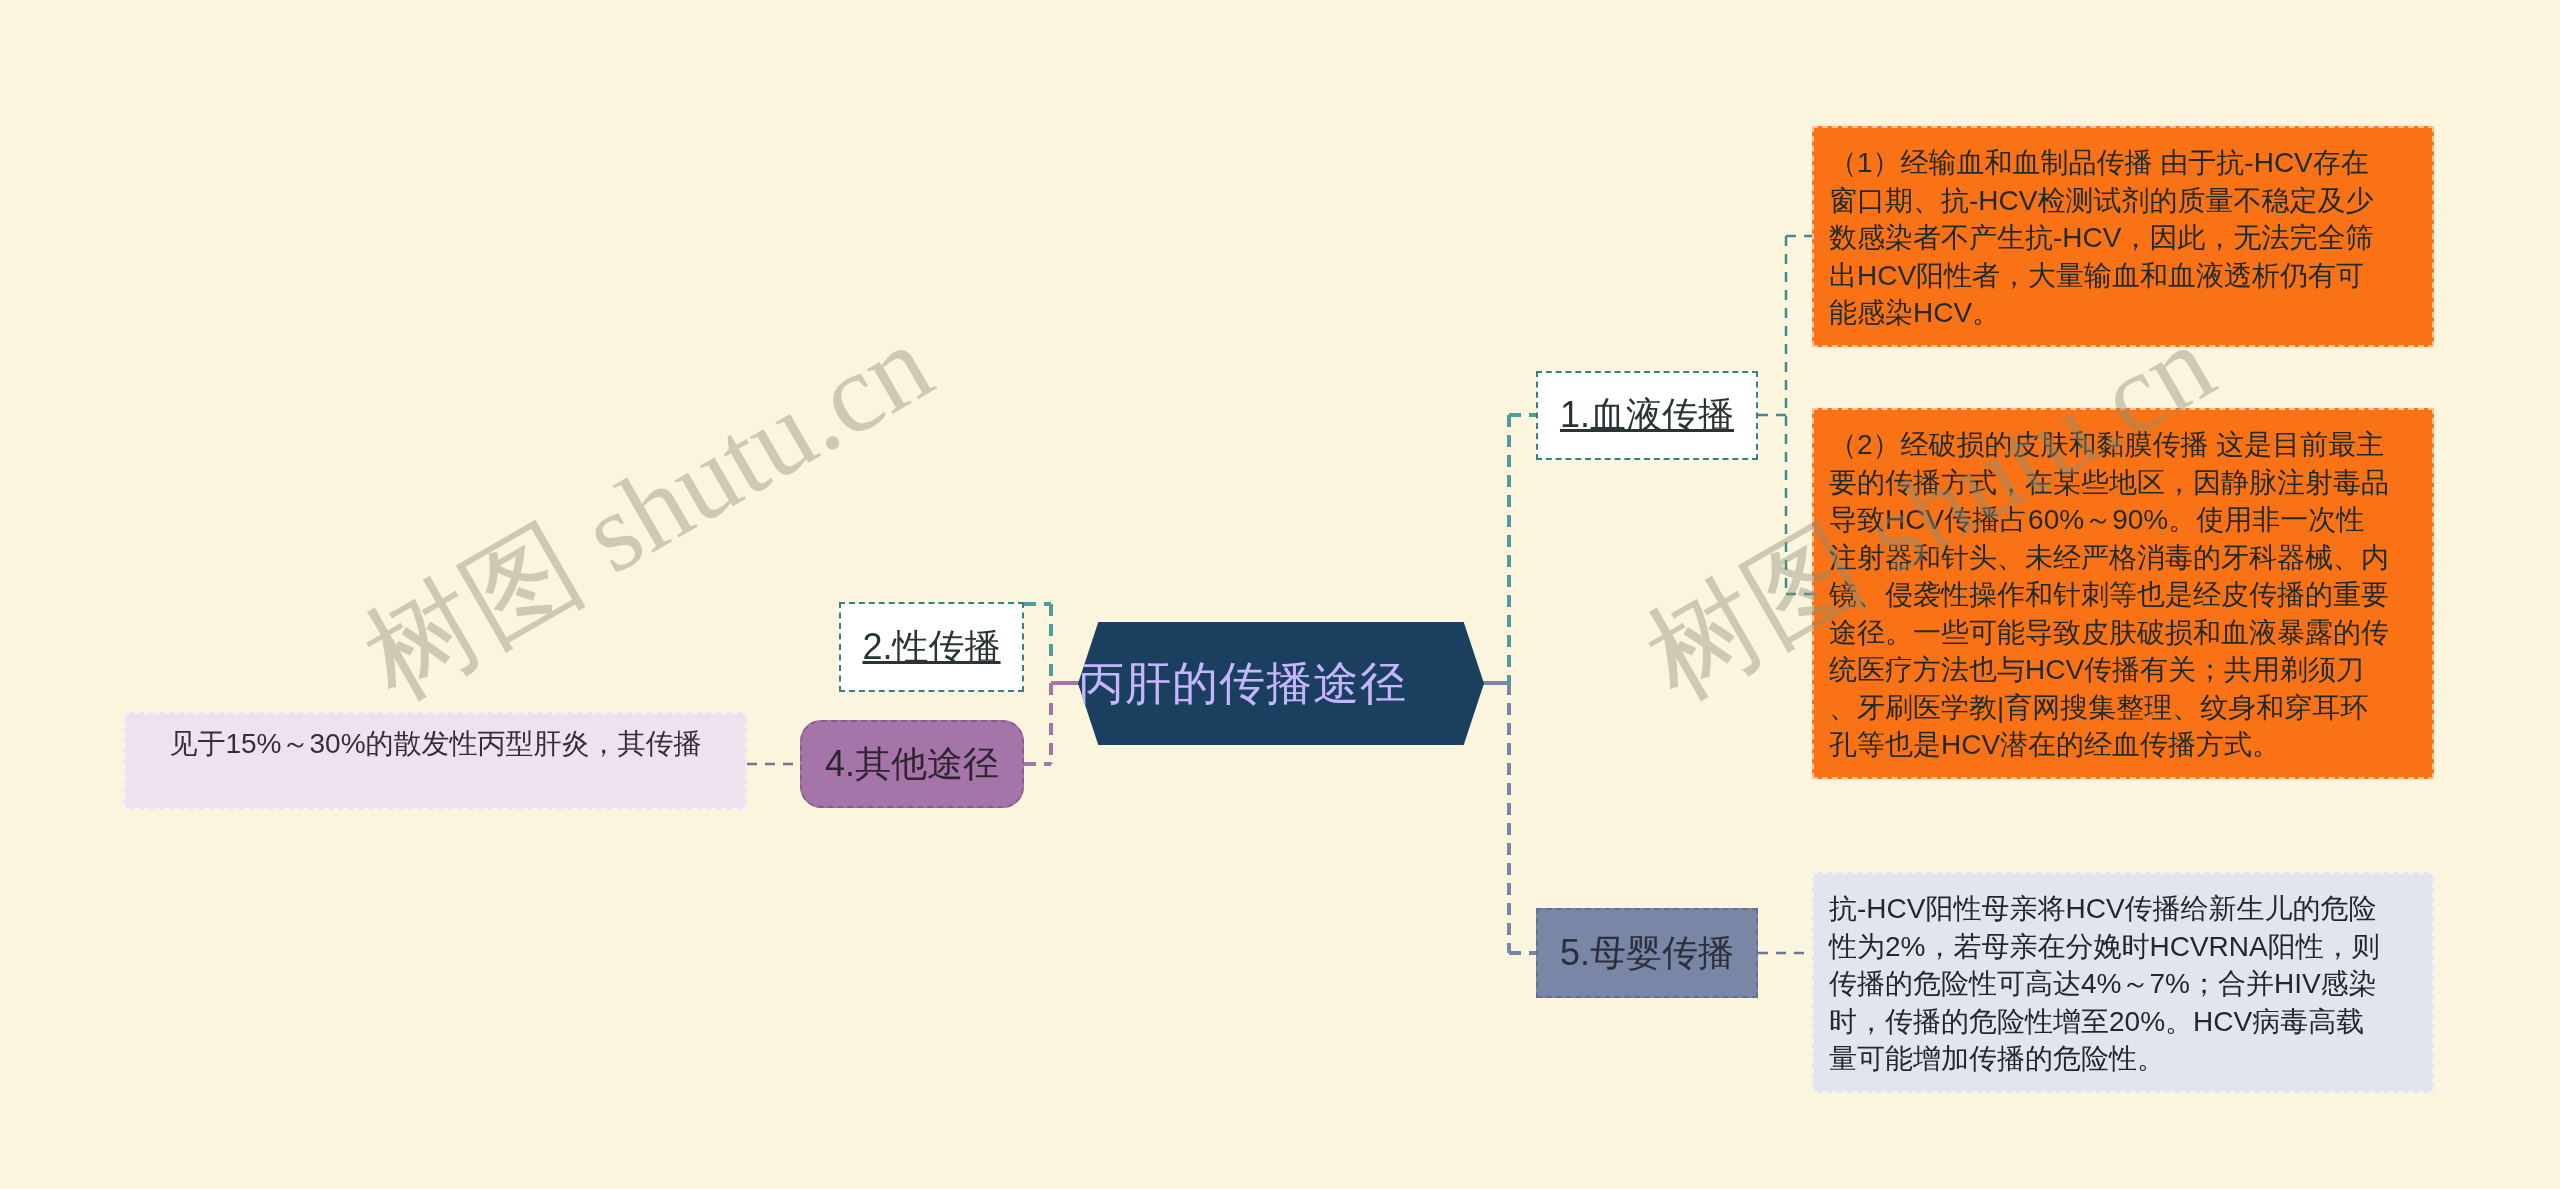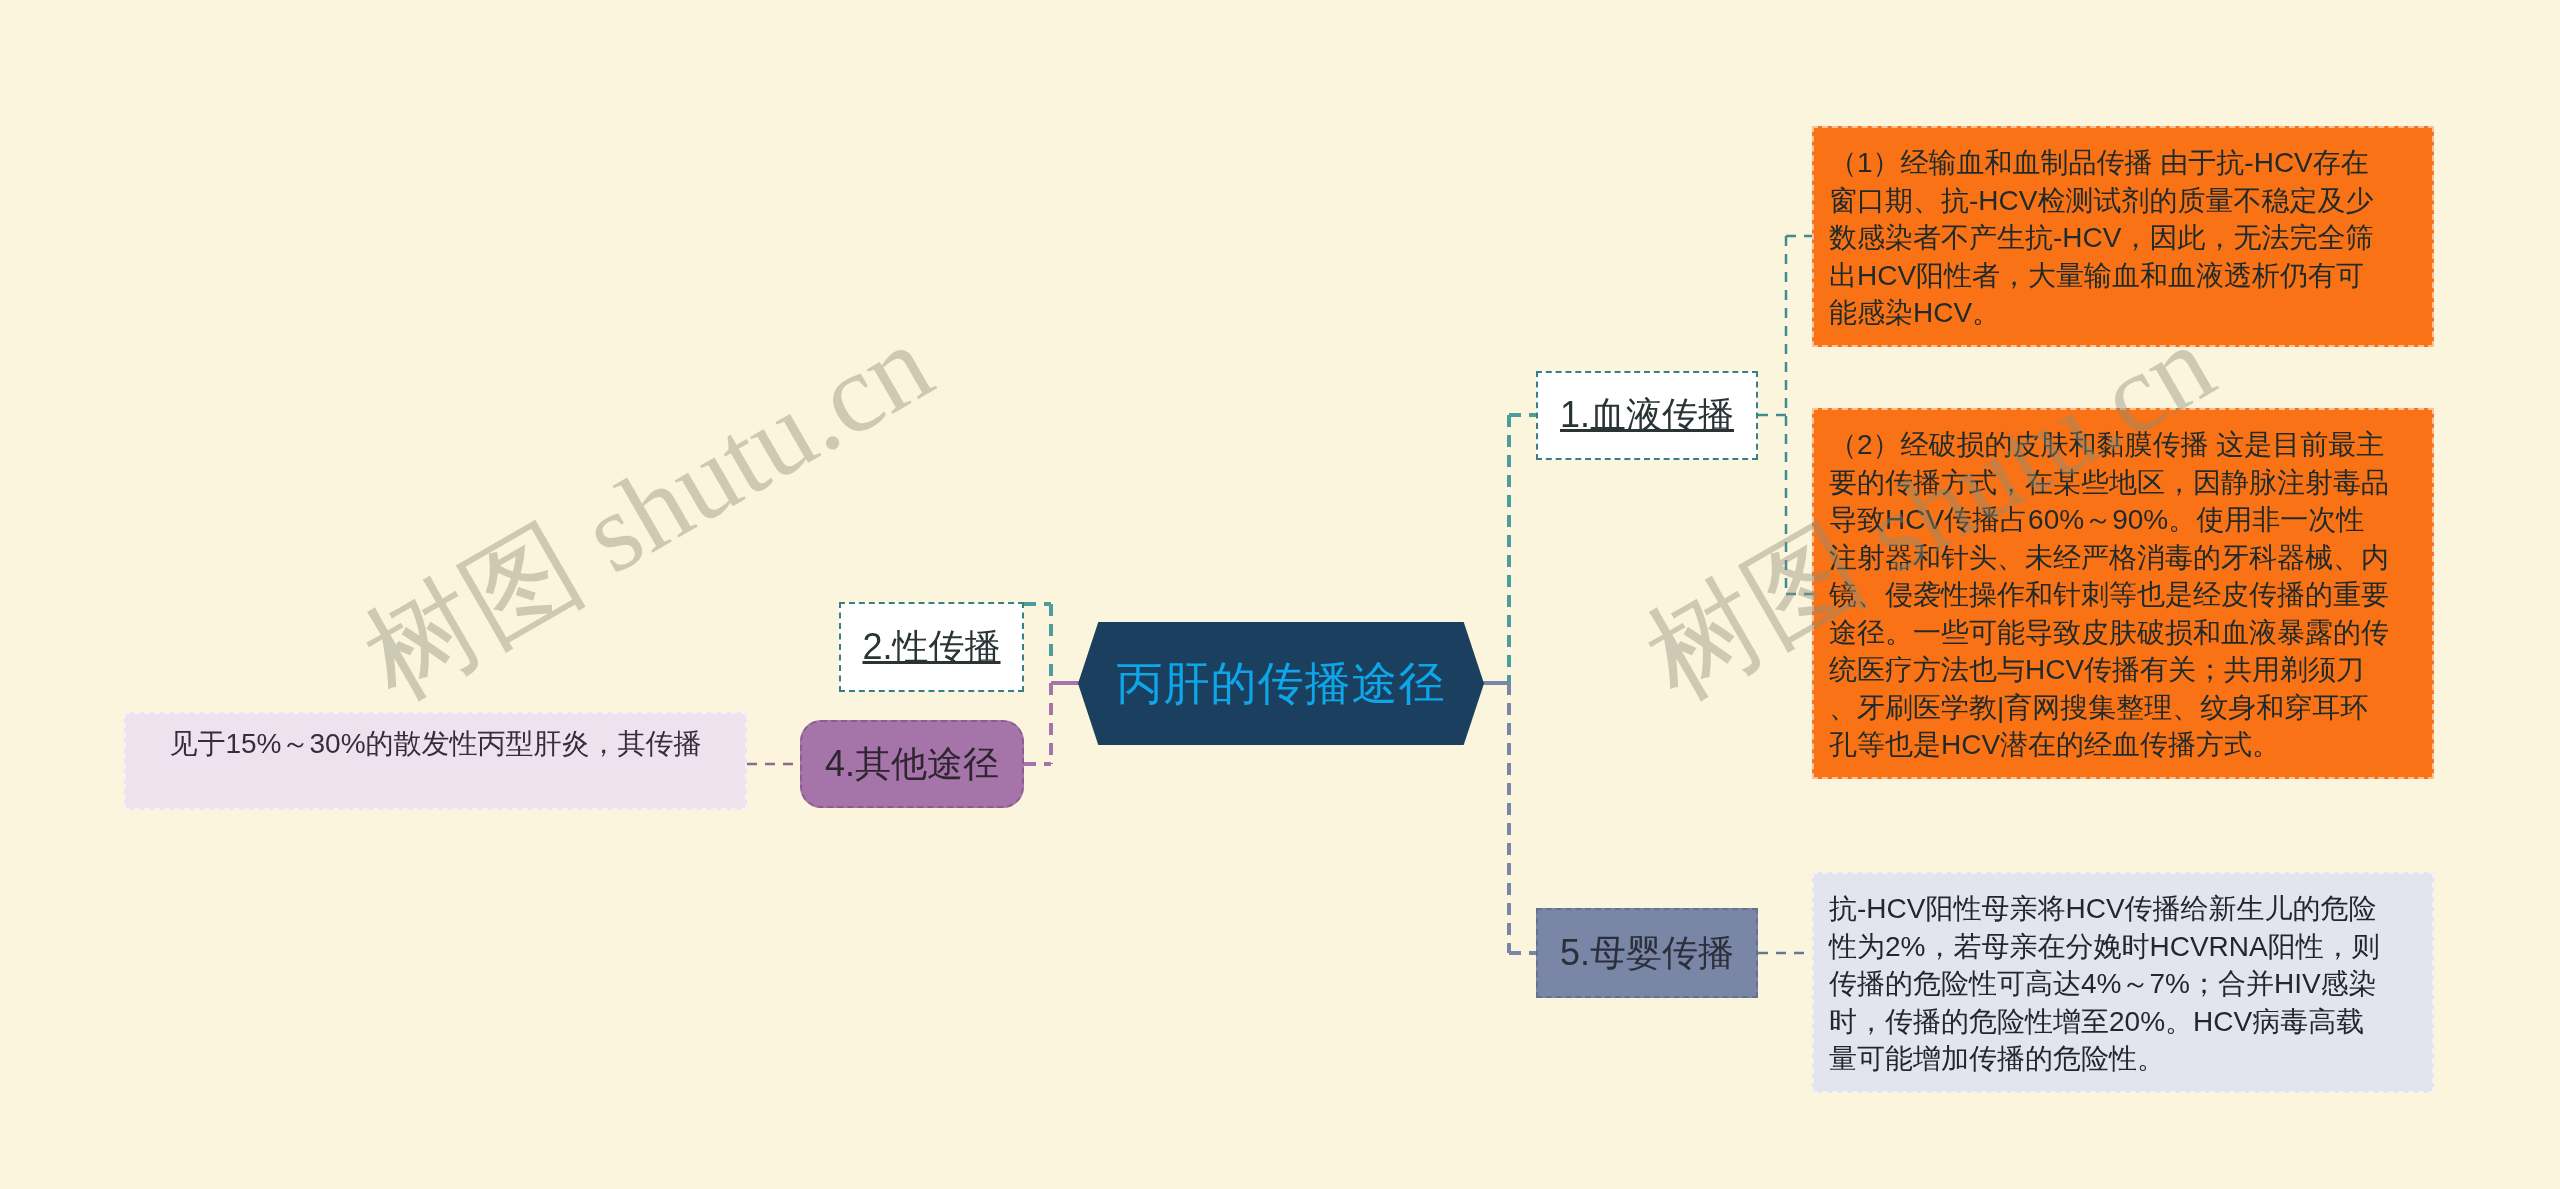--- a/index.html
+++ b/index.html
@@ -6,22 +6,22 @@
     body {
       width: 2560px; height: 1189px; position: relative; overflow: hidden;
       background: #fbf5de;
       font-family: "Liberation Sans", "DejaVu Sans", sans-serif;
     }
     #connectors { position: absolute; left: 0; top: 0; width: 2560px; height: 1189px; z-index: 0; }
     .root {
       position: absolute; left: 1078px; top: 622px; width: 406px; height: 123px;
       background: #1b3f5e;
       clip-path: polygon(5% 0, 95% 0, 100% 50%, 95% 100%, 5% 100%, 0 50%);
-      display: flex; align-items: center; justify-content: center;
-      color: #0ea5e9; font-size: 46px; letter-spacing: 1px; z-index: 1;
+      display: flex; align-items: center; 
+      color: #c4b5fd; font-size: 46px; letter-spacing: 1px; z-index: 1;
     }
     .branch {
       position: absolute; box-sizing: border-box;
       display: flex; align-items: center; justify-content: center;
       font-size: 36px; color: #2b3434; border: 2px dashed; z-index: 1;
       white-space: nowrap;
     }
     .b-teal { background: #ffffff; border-color: #3b8080; text-decoration: underline; }
     .b-purple { background: #a574a8; border-color: #8a5d8d; color: #2f2530; border-radius: 21px; }
     .b-slate { background: #7a86a6; border-color: #66718f; color: #2b2f3c; }

